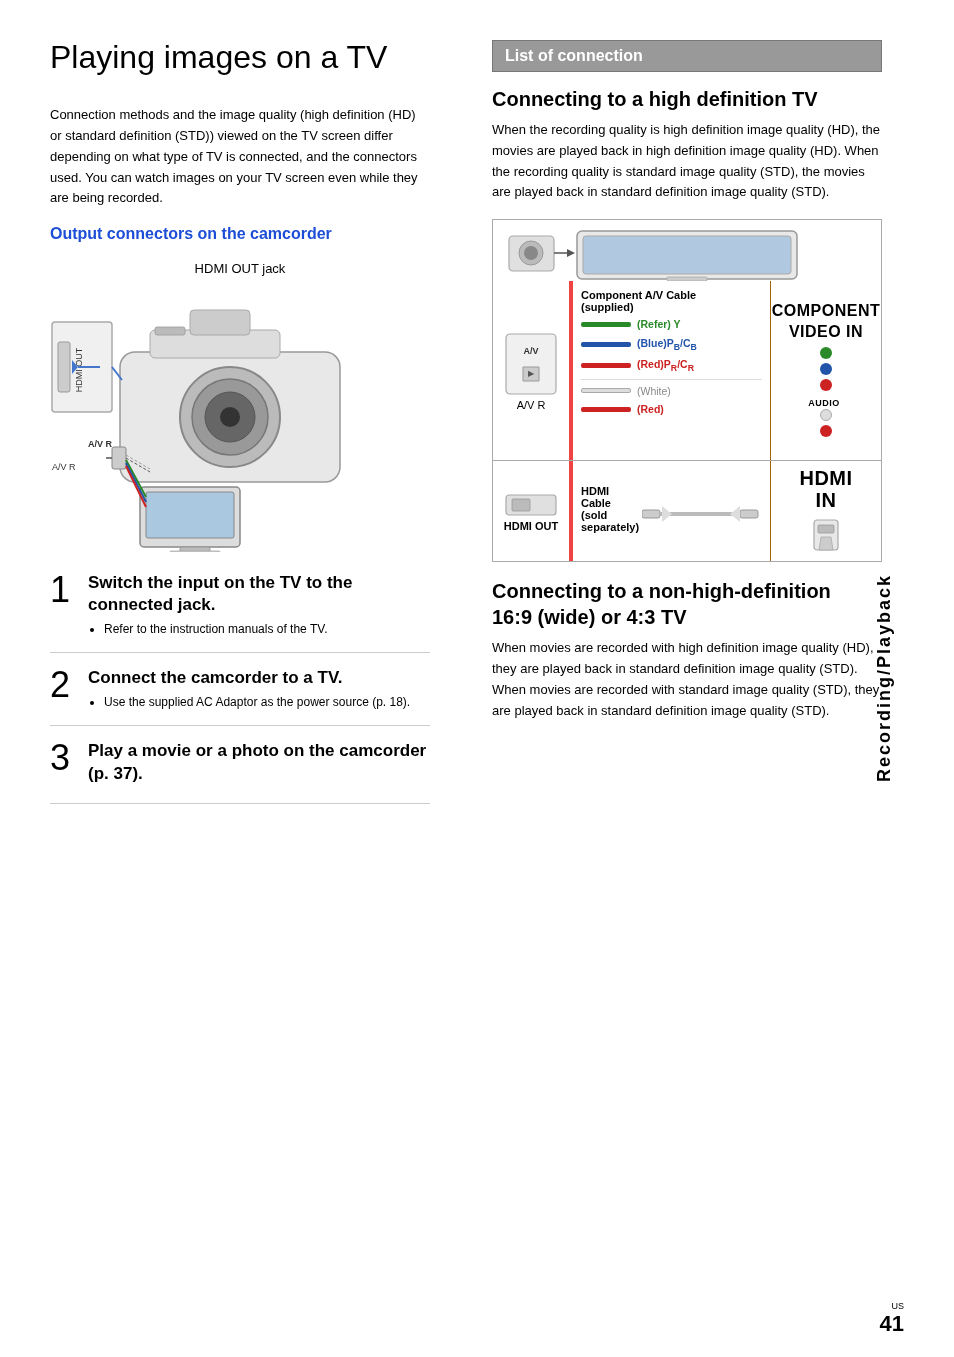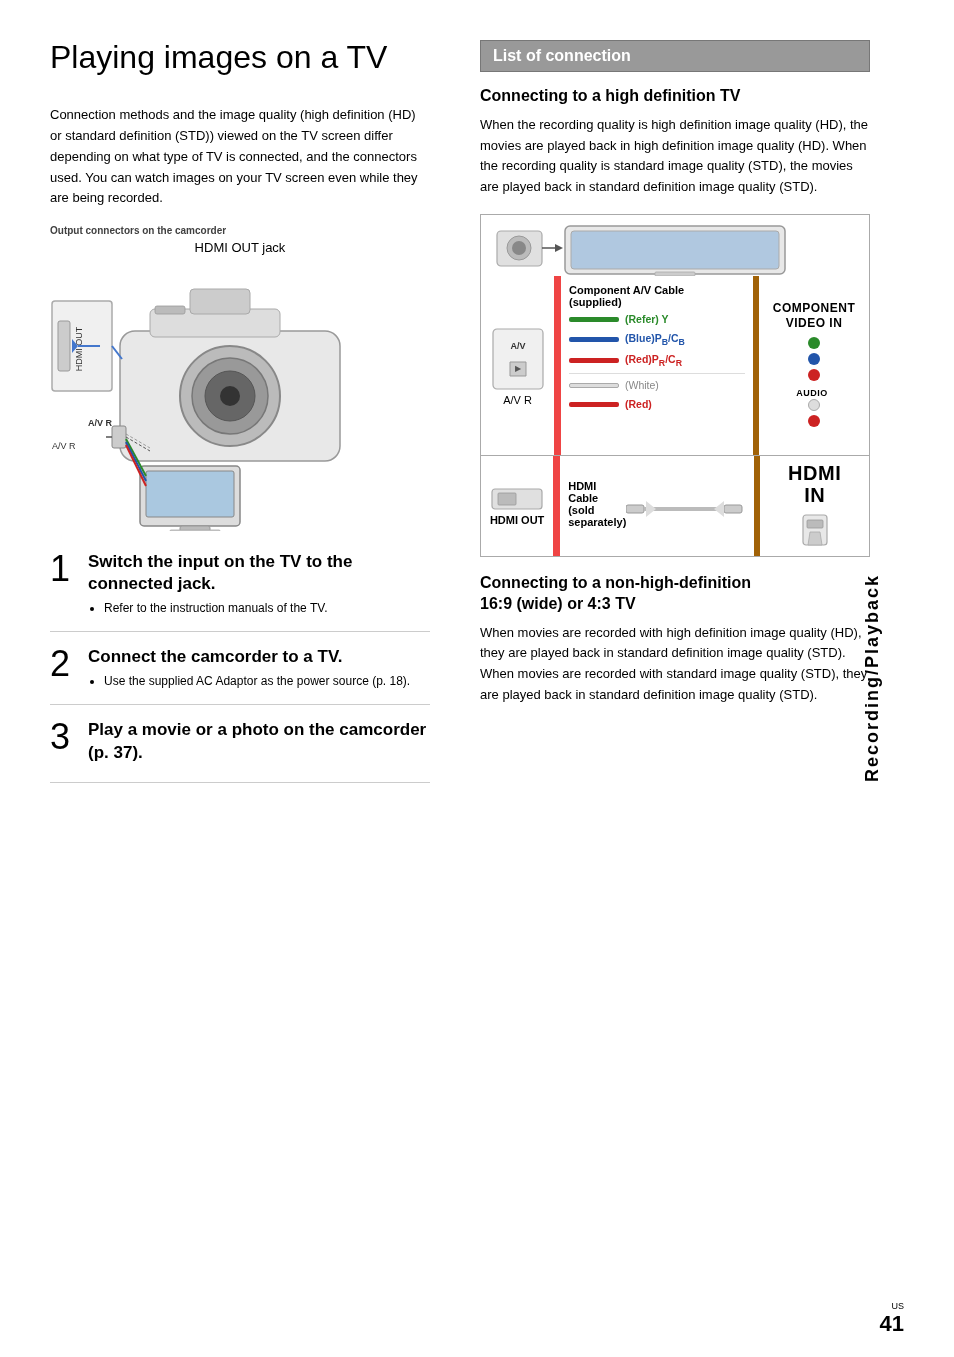--- a/index.html
+++ b/index.html
@@ -11,20 +11,21 @@
       min-height: 1357px;
       position: relative;
       overflow: hidden;
     }
 
     .page {
       display: flex;
       width: 954px;
       min-height: 1357px;
       position: relative;
+      gap: 12px;
     }
 
     
     .left-col {
       width: 460px;
       padding: 40px 30px 40px 50px;
       flex-shrink: 0;
     }
 
     
@@ -66,24 +67,24 @@
 
     
     .body-text {
       font-size: 13px;
       line-height: 1.6;
       margin-bottom: 16px;
     }
 
     
     .section-heading {
-      font-size: 10px;
-      font-weight: bold;
-      color: #404040;
-      margin-bottom: 4px;
+      font-size: 16px;
+      font-weight: bold;
+      color: #1d4ed8;
+      margin-bottom: 18px;
       margin-top: 10px;
     }
 
     
     .hdmi-label {
       font-size: 13px;
       text-align: center;
       margin-bottom: 6px;
     }
 
@@ -144,21 +145,21 @@
       background: #999;
       color: #fff;
       font-size: 16px;
       font-weight: bold;
       padding: 6px 12px;
       margin-bottom: 14px;
       border: 1px solid #777;
     }
 
     .conn-heading {
-      font-size: 16px;
+      font-size: 20px;
       font-weight: bold;
       margin-bottom: 8px;
       line-height: 1.3;
     }
 
     
     .conn-diagram {
       border: 1px solid #aaa;
       width: 100%;
       margin-bottom: 16px;
@@ -169,30 +170,30 @@
       border-bottom: 1px solid #aaa;
       min-height: 180px;
     }
     .conn-row-bottom {
       display: flex;
       min-height: 100px;
     }
 
     .conn-left {
       width: 80px;
-      border-right: 7px solid #ef4444;
+      border-right: 4px solid #ef4444;
       display: flex;
       align-items: center;
       justify-content: center;
       flex-direction: column;
       padding: 6px;
     }
     .conn-middle {
       flex: 1;
-      border-right: 6px solid #a16207;
+      border-right: 1px solid #a16207;
       padding: 8px;
       font-size: 11px;
     }
     .conn-right {
       width: 110px;
       display: flex;
       flex-direction: column;
       align-items: center;
       justify-content: center;
       padding: 6px;
@@ -288,21 +289,21 @@
       font-size: 11px;
       display: flex;
       align-items: center;
     }
     .conn-row-bottom .conn-right {
       align-items: center;
       justify-content: flex-start;
     }
 
     .component-label {
-      font-size: 12px;
+      font-size: 16px;
       font-weight: bold;
       text-align: center;
       letter-spacing: 0.5px;
       line-height: 1.3;
     }
 
     .audio-label {
       font-size: 9px;
       font-weight: bold;
       text-align: center;

